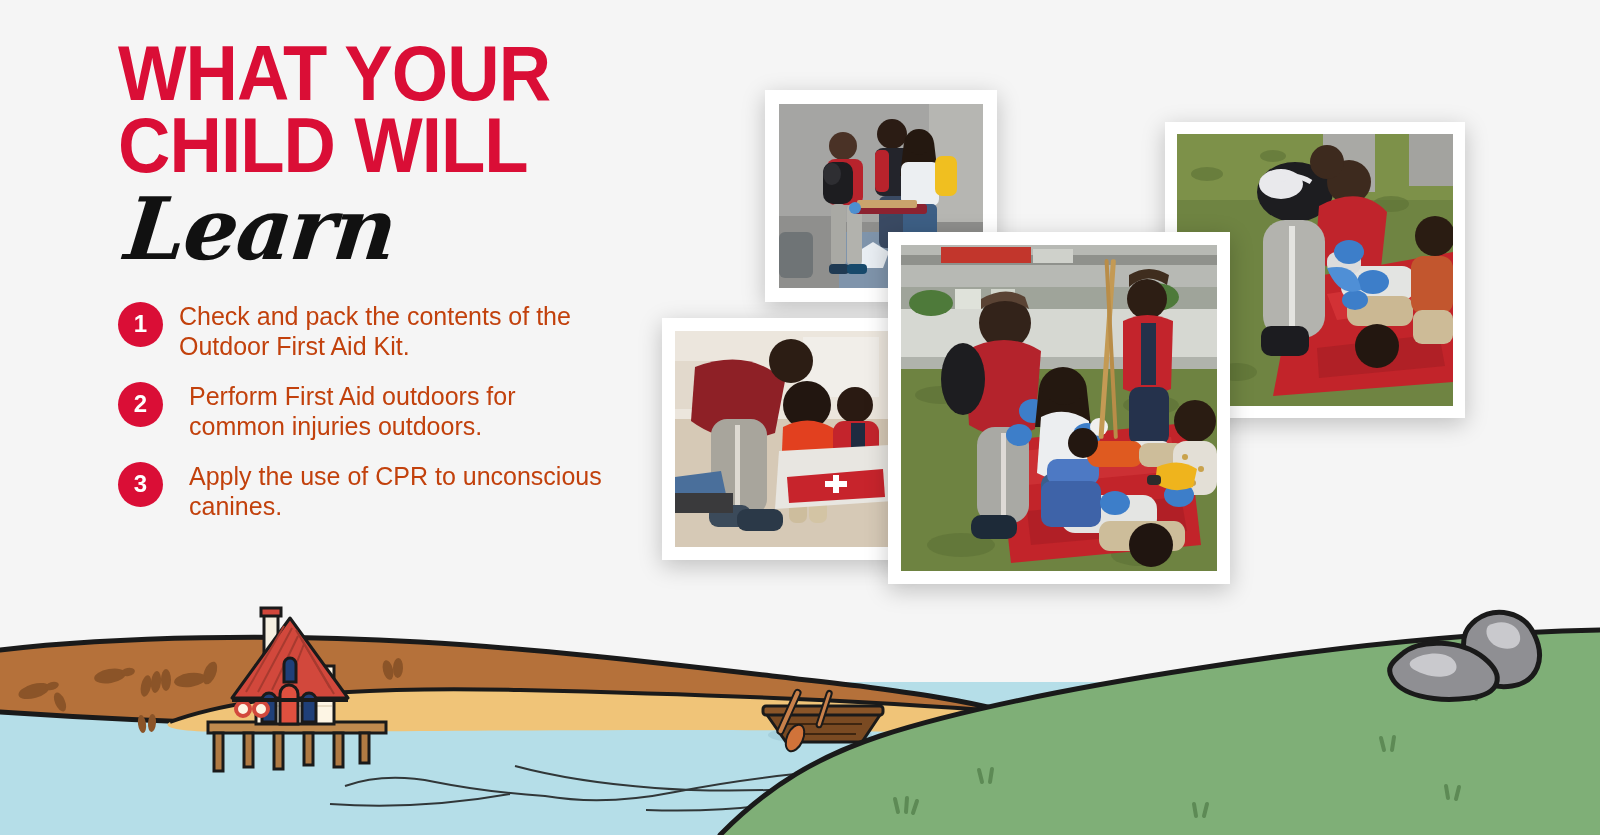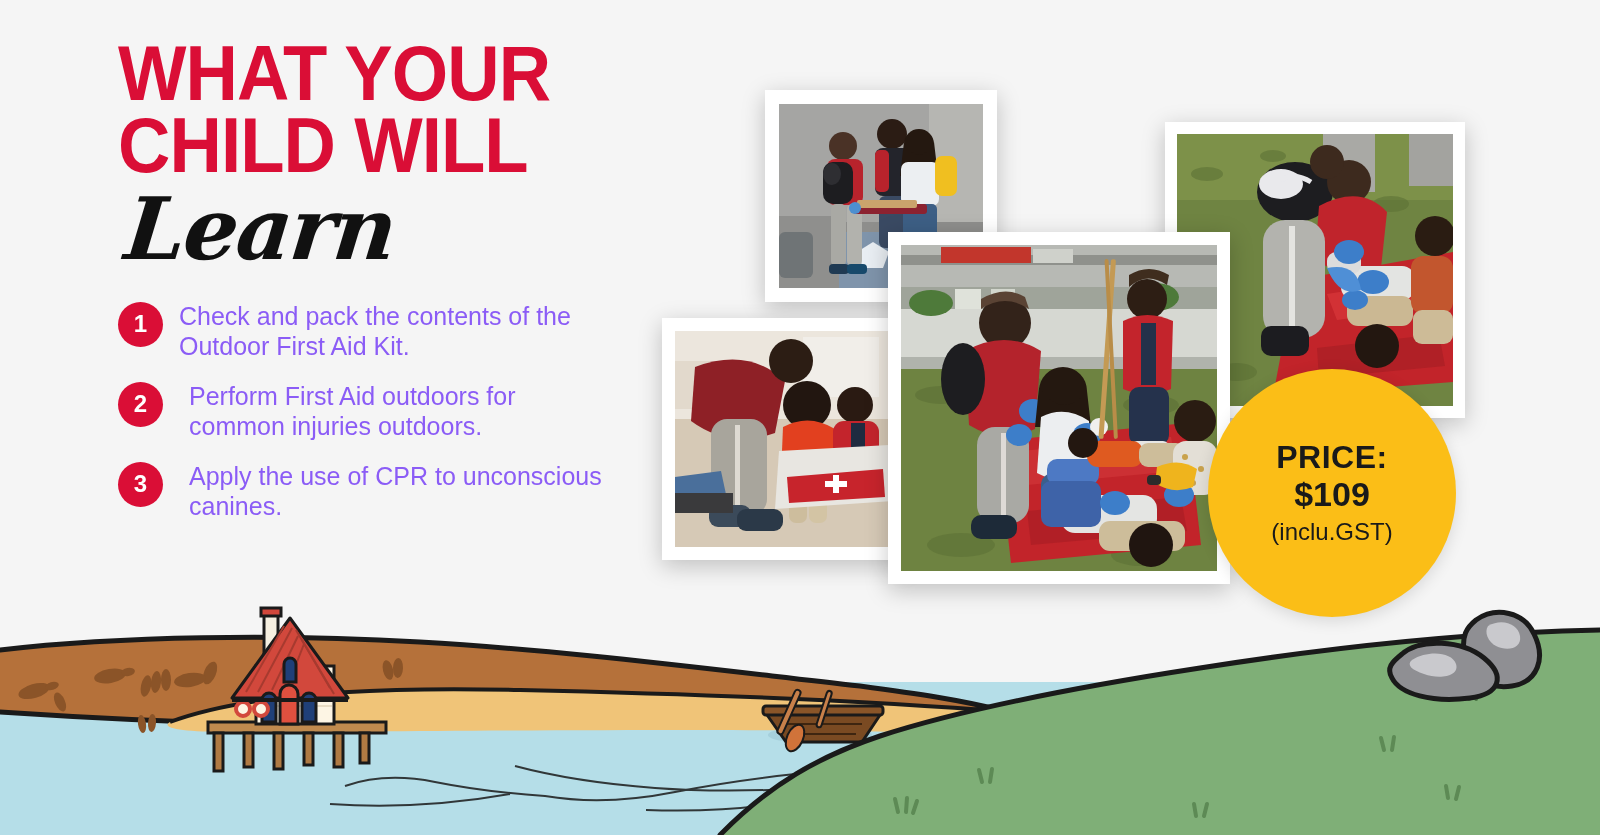--- a/index.html
+++ b/index.html
@@ -73,21 +73,21 @@
     font-weight:bold;
     font-size:24px;
     display:flex;
     align-items:center;
     justify-content:center;
     margin-top:2px;
   }
   .list-text {
     font-size:25px;
     line-height:1.22;
-    color:#8b5cf6;
+    color:#c2410c;
     padding-left:16px;
     padding-top:1px;
   }
   .list-item.indent .list-text { padding-left:26px; }
 
   
   #collage {
     position:absolute;
     left:630px;
     top:70px;
@@ -405,25 +405,20 @@
           <ellipse cx="278" cy="250" rx="15" ry="12" fill="#3d7ec9"></ellipse>
 
           <path d="M256 222 q22 -10 40 2 l-4 18 q-20 8 -38 -4z" fill="#efb41d"></path>
           <rect x="246" y="230" width="14" height="10" rx="4" fill="#2b2b2b"></rect>
         </svg>
       </div>
     </div>
 
   </div>
 
-  <div id="price-badge">
-    <div id="price-label">PRICE:</div>
-    <div id="price-amount">$109</div>
-    <div id="price-note">(inclu.GST)</div>
-  </div>
 
   <div id="landscape">
     <svg viewBox="0 0 1600 245" preserveAspectRatio="none">
 
       <path d="M0 92 L1600 92 L1600 245 L0 245 Z" fill="#b5dee8"></path>
 
       <g stroke="#1a1a1a" stroke-width="2" fill="none" opacity="0.85">
         <path d="M345 196 q40 -14 90 -4 t110 14 q60 10 130 -4 t160 -22"></path>
         <path d="M515 176 q60 16 140 22 t190 -2"></path>
         <path d="M330 214 q90 6 180 -10"></path>

